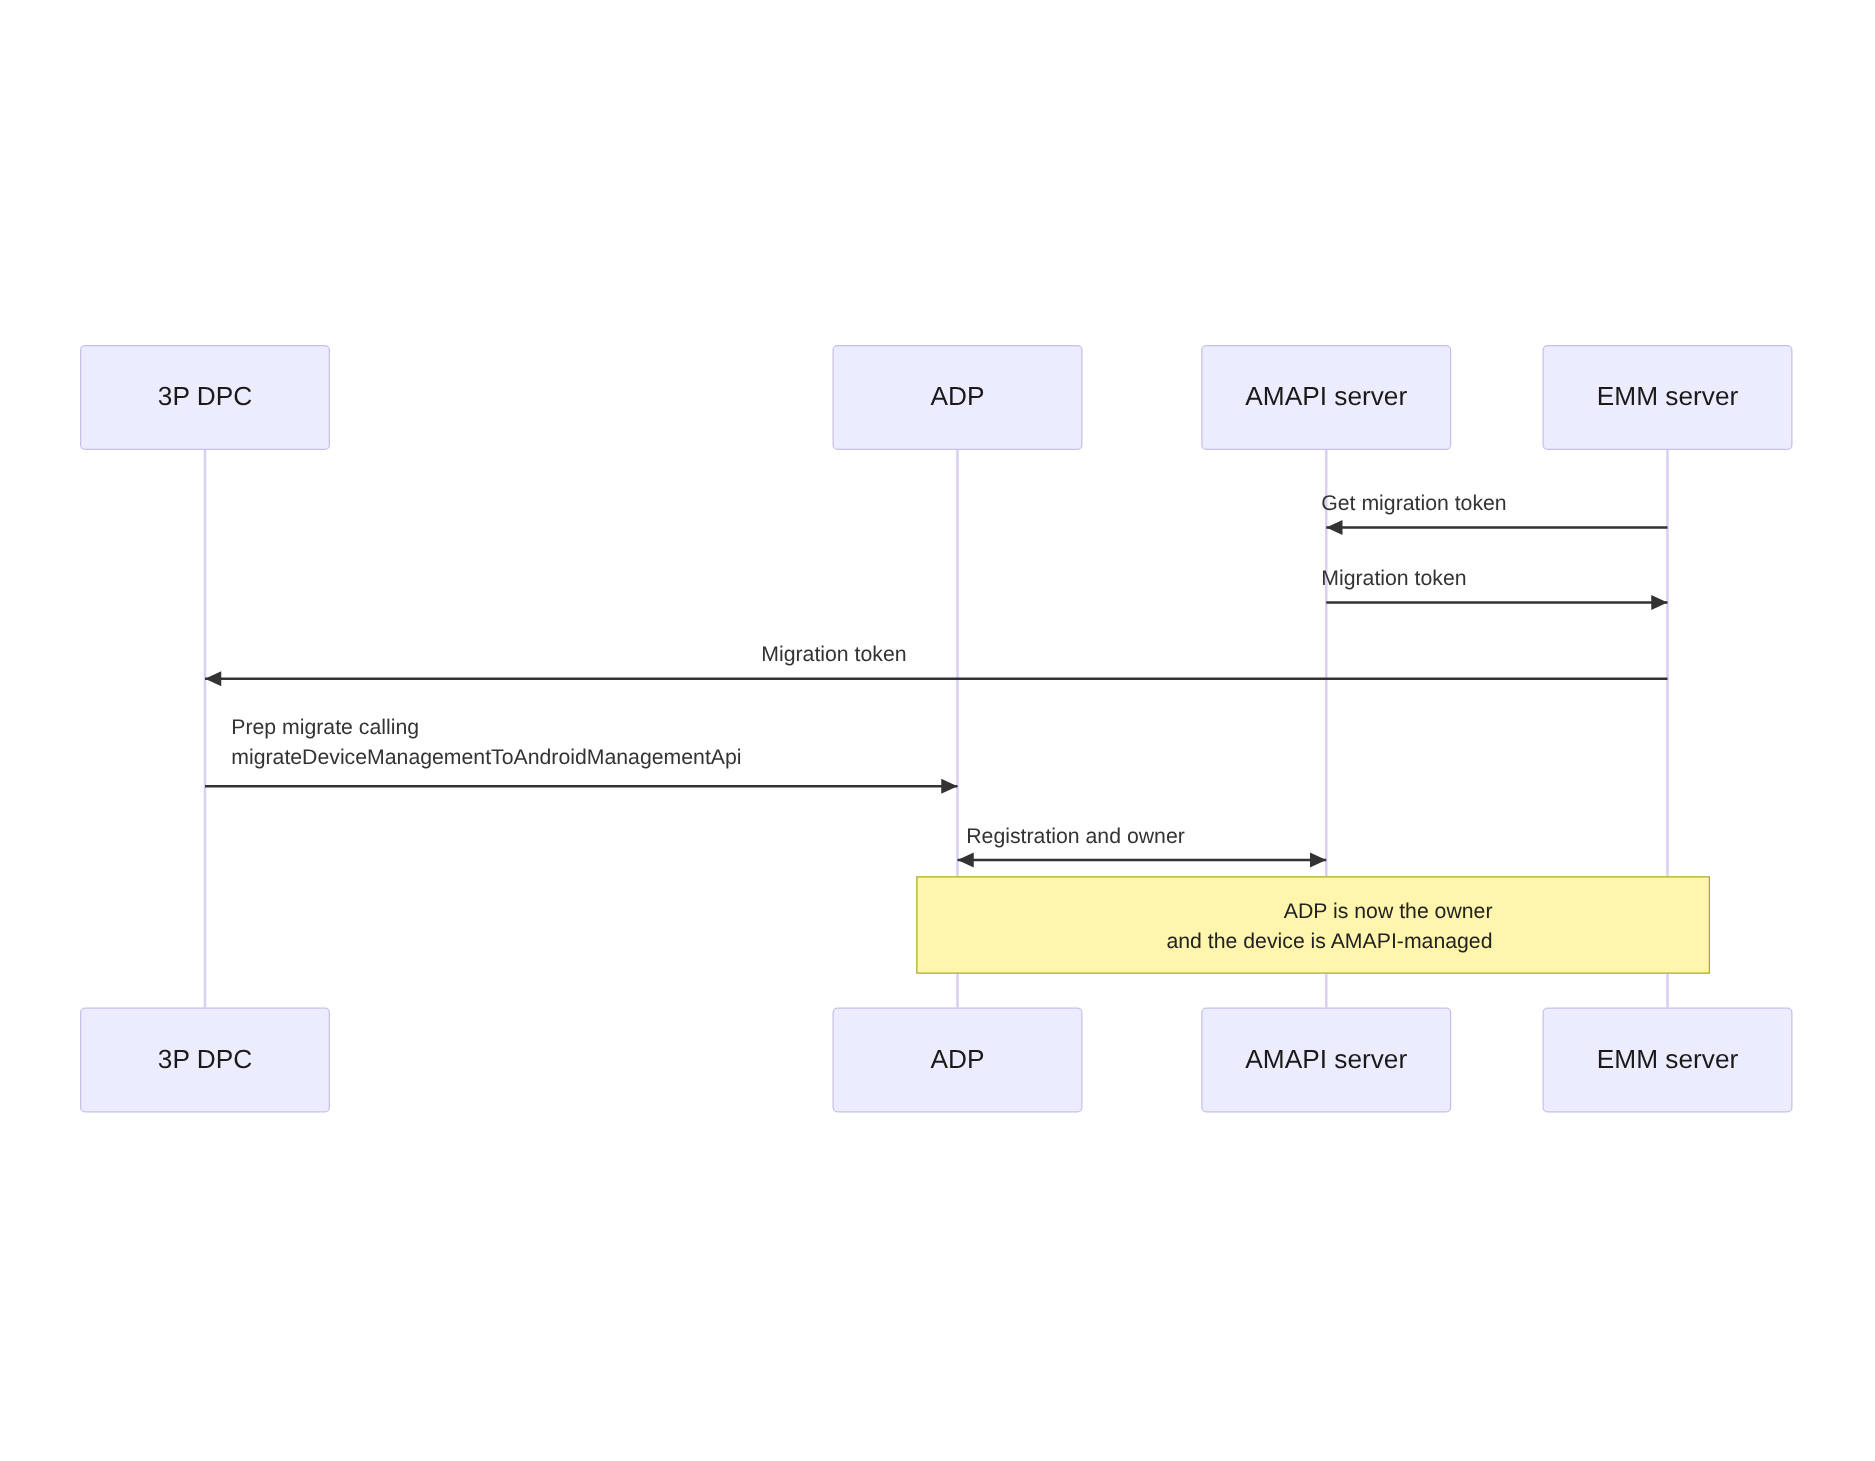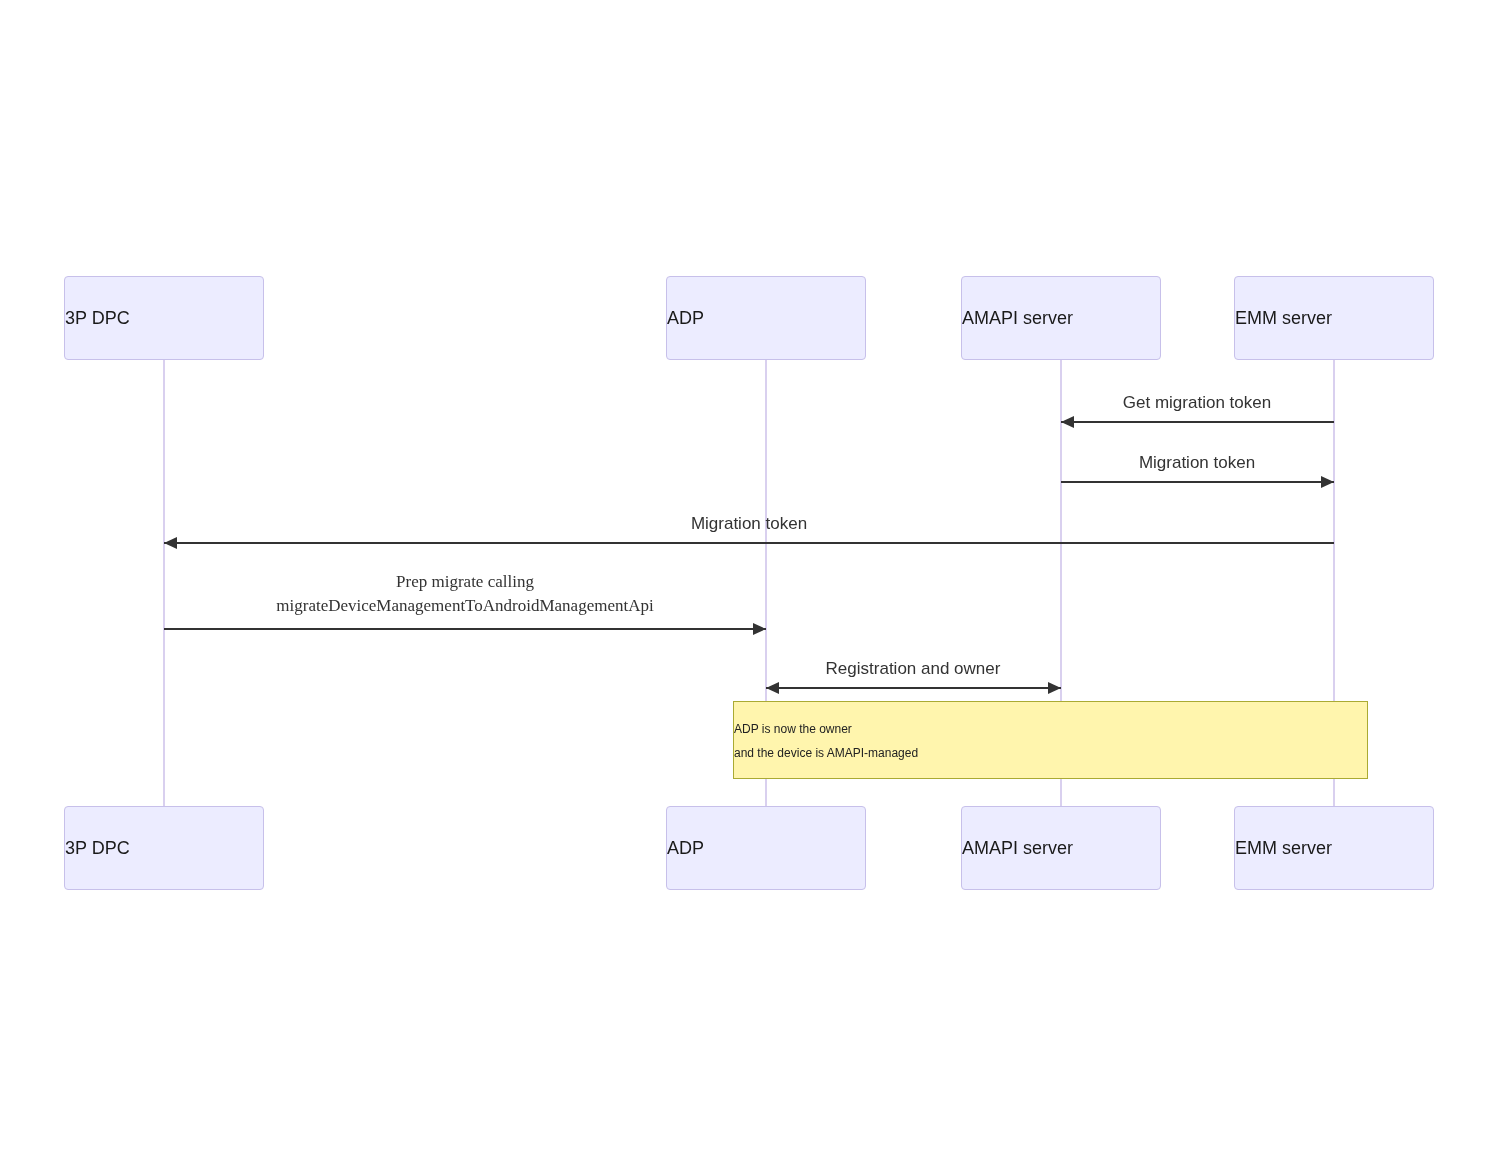--- a/index.html
+++ b/index.html
@@ -24,29 +24,29 @@
   }
   .actor {
     position: absolute;
     width: 200px;
     height: 84px;
     background: #ececff;
     border: 1px solid #c7c0ea;
     border-radius: 4px;
     display: flex;
     align-items: center;
-    font-size: 18px;
+    justify-content: center;
+    font-size: 21px;
     color: #1a1a1a;
     box-sizing: border-box;
   }
   .actor.top { top: 276px; }
   .actor.bottom { top: 806px; }
   .msg-label {
     position: absolute;
-    text-align: center;
     font-size: 17px;
     line-height: 24px;
     color: #333333;
     white-space: pre-line;
   }
   .msg-line {
     position: absolute;
     height: 2px;
     background: #333333;
   }
@@ -67,22 +67,22 @@
     height: 78px;
     background: #fff5ad;
     border: 1px solid #aaaa33;
     box-sizing: border-box;
   }
   .note-text {
     position: absolute;
     left: 0;
     top: 15px;
     width: 460px;
-    text-align: left;
-    font-size: 12px;
+    text-align: right;
+    font-size: 17px;
     line-height: 24px;
     color: #222222;
     white-space: pre-line;
   }
 </style>
 </head>
 <body>
 
 <div id="canvas">
 
@@ -116,21 +116,21 @@
     <div class="head head-right" style="left:1321px; top:476px;"></div>
   </div>
 
   <div>
     <div class="msg-label" style="left:609px; top:512px; width:280px;">Migration token</div>
     <div class="msg-line" style="left:164px; top:542px; width:1170px;"></div>
     <div class="head head-left" style="left:164px; top:537px;"></div>
   </div>
 
   <div>
-    <div class="msg-label" style="left:185px; top:570px; width:560px;font-family:Liberation Serif, serif;">Prep migrate calling
+    <div class="msg-label" style="left:185px; top:570px; width:560px;">Prep migrate calling
 migrateDeviceManagementToAndroidManagementApi</div>
     <div class="msg-line" style="left:164px; top:628px; width:602px;"></div>
     <div class="head head-right" style="left:753px; top:623px;"></div>
   </div>
 
   <div>
     <div class="msg-label" style="left:773px; top:657px; width:280px;">Registration and owner</div>
     <div class="msg-line" style="left:766px; top:687px; width:295px;"></div>
     <div class="head head-left" style="left:766px; top:682px;"></div>
     <div class="head head-right" style="left:1048px; top:682px;"></div>

